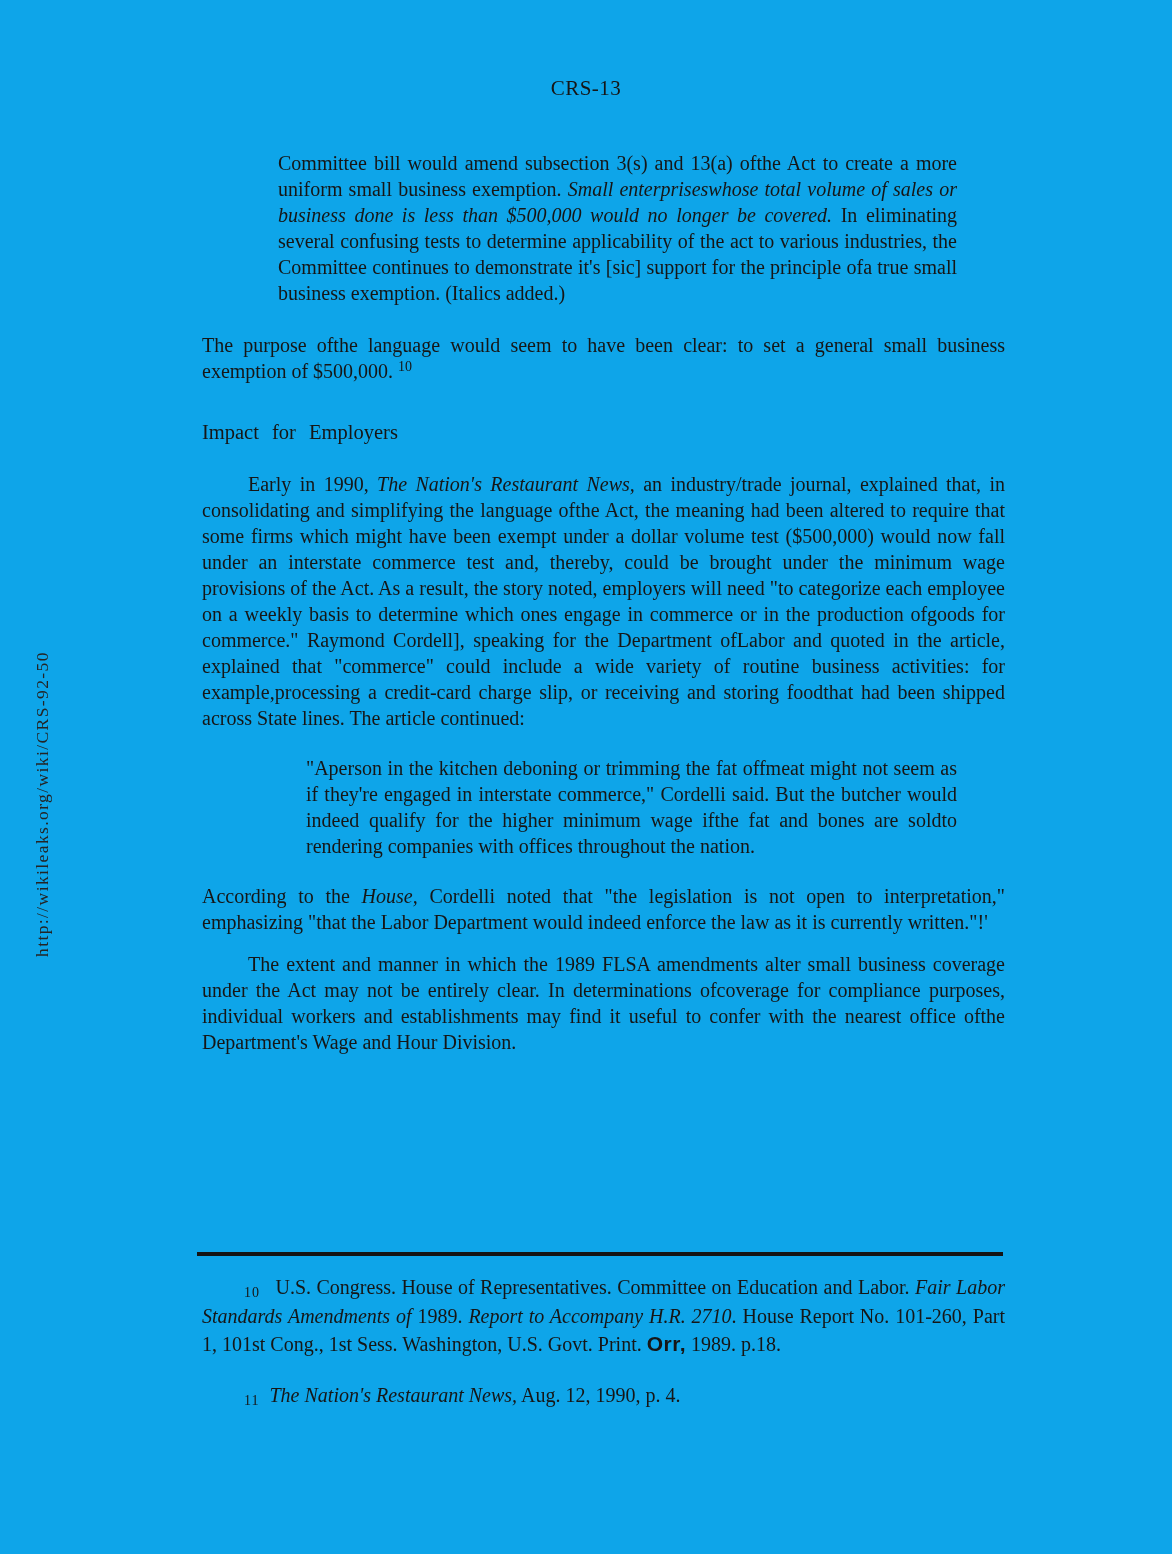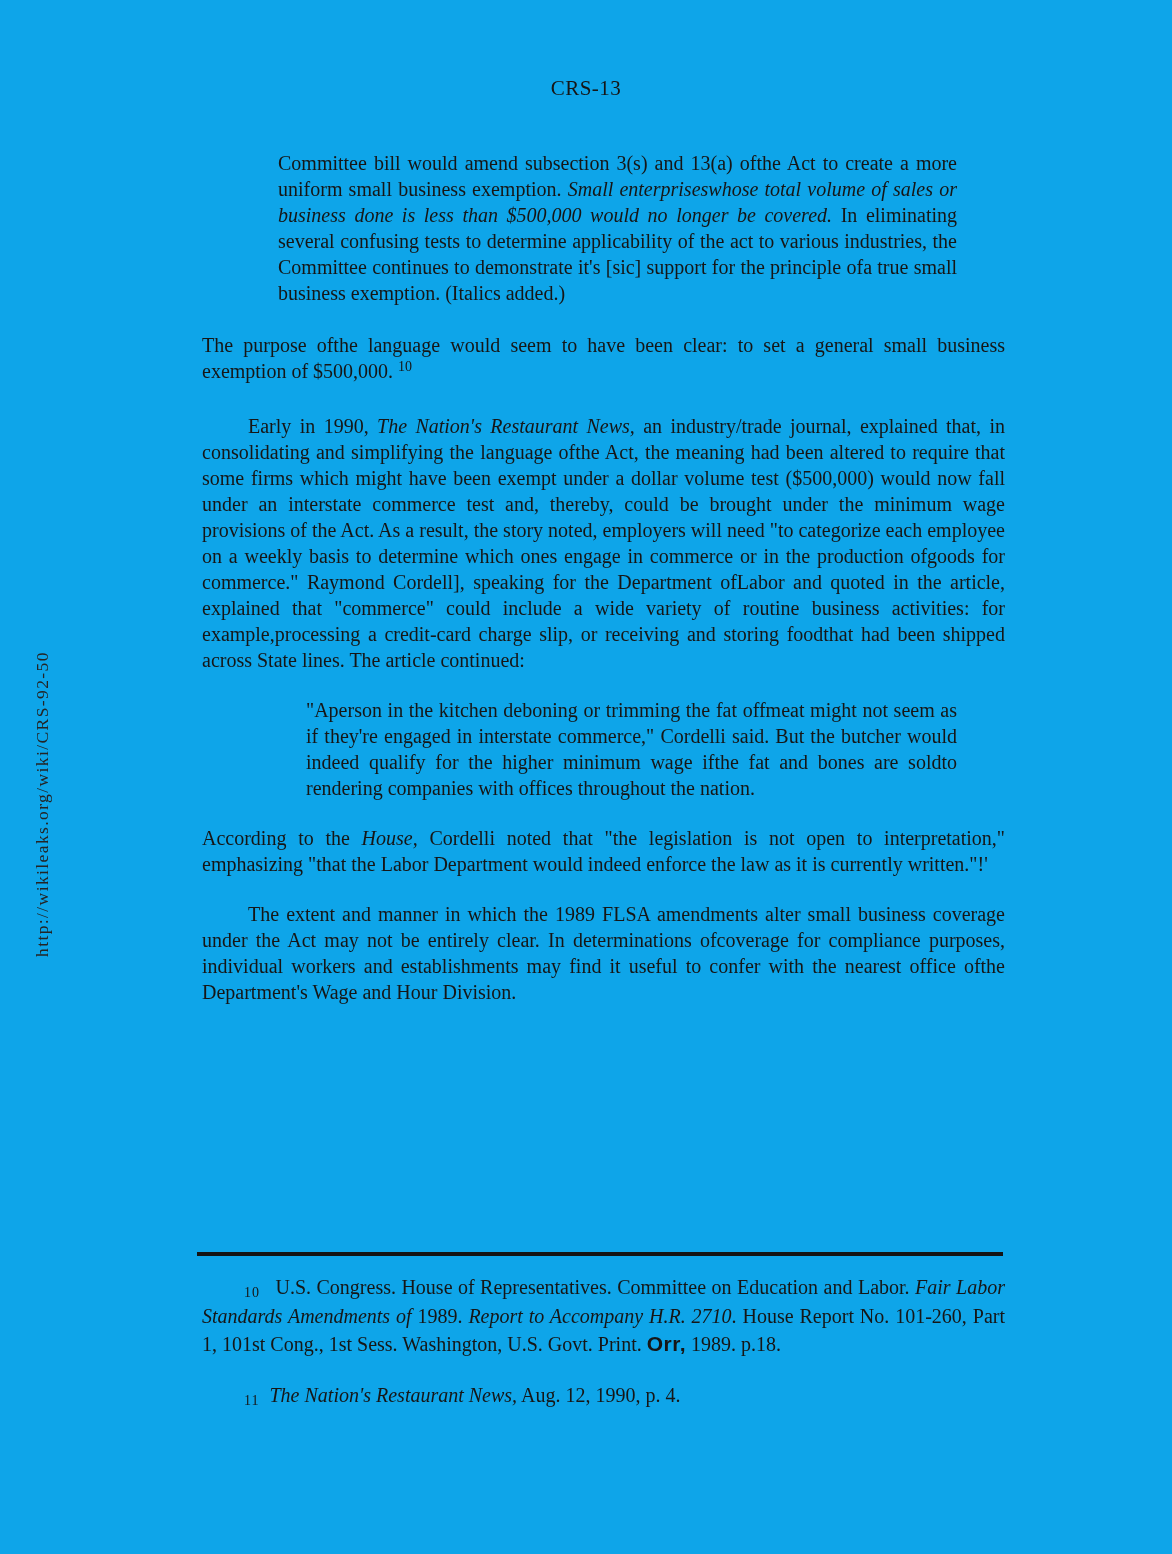--- a/index.html
+++ b/index.html
@@ -55,21 +55,21 @@
     word-spacing: 8px;
     text-align: left;
   }
   .para-early { margin-top: 26px; text-indent: 46px; }
   .bq2 {
     margin-top: 24px;
     margin-left: 104px;
     margin-right: 48px;
   }
   .para-according { margin-top: 24px; }
-  .para-extent { margin-top: 24px; text-indent: 46px; }
+  .para-extent { margin-top: 16px; text-indent: 46px; }
   .it { font-style: italic; }
   .supref {
     font-size: 14px;
     position: relative;
     top: -7px;
     margin-left: 5px;
   }
   .footnote-rule {
     position: absolute;
     left: 197px;
@@ -115,20 +115,21 @@
   <div class="content">
 
     <div class="bq1">
       <span>Committee bill would amend subsection 3(s) and 13(a) ofthe Act to create a more uniform small business exemption. </span><span class="it">Small enterpriseswhose total volume of sales or business done is less than $500,000 would no longer be covered.</span><span> In eliminating several confusing tests to determine applicability of the act to various industries, the Committee continues to demonstrate it's [sic] support for the principle ofa true small business exemption. (Italics added.)</span>
     </div>
 
     <div class="para-purpose">
       <span>The purpose ofthe language would seem to have been clear: to set a general small business exemption of $500,000.</span><span class="supref">10</span>
     </div>
 
+    <div class="section-heading">Impact for Employers</div>
 
     <div class="para-early">
       <span>Early in 1990, </span><span class="it">The Nation's Restaurant News,</span><span> an industry/trade journal, explained that, in consolidating and simplifying the language ofthe Act, the meaning had been altered to require that some firms which might have been exempt under a dollar volume test ($500,000) would now fall under an interstate commerce test and, thereby, could be brought under the minimum wage provisions of the Act. As a result, the story noted, employers will need "to categorize each employee on a weekly basis to determine which ones engage in commerce or in the production ofgoods for commerce." Raymond Cordell], speaking for the Department ofLabor and quoted in the article, explained that "commerce" could include a wide variety of routine business activities: for example,processing a credit-card charge slip, or receiving and storing foodthat had been shipped across State lines. The article continued:</span>
     </div>
 
     <div class="bq2">
       <span>"Aperson in the kitchen deboning or trimming the fat offmeat might not seem as if they're engaged in interstate commerce," Cordelli said. But the butcher would indeed qualify for the higher minimum wage ifthe fat and bones are soldto rendering companies with offices throughout the nation.</span>
     </div>
 
     <div class="para-according">

